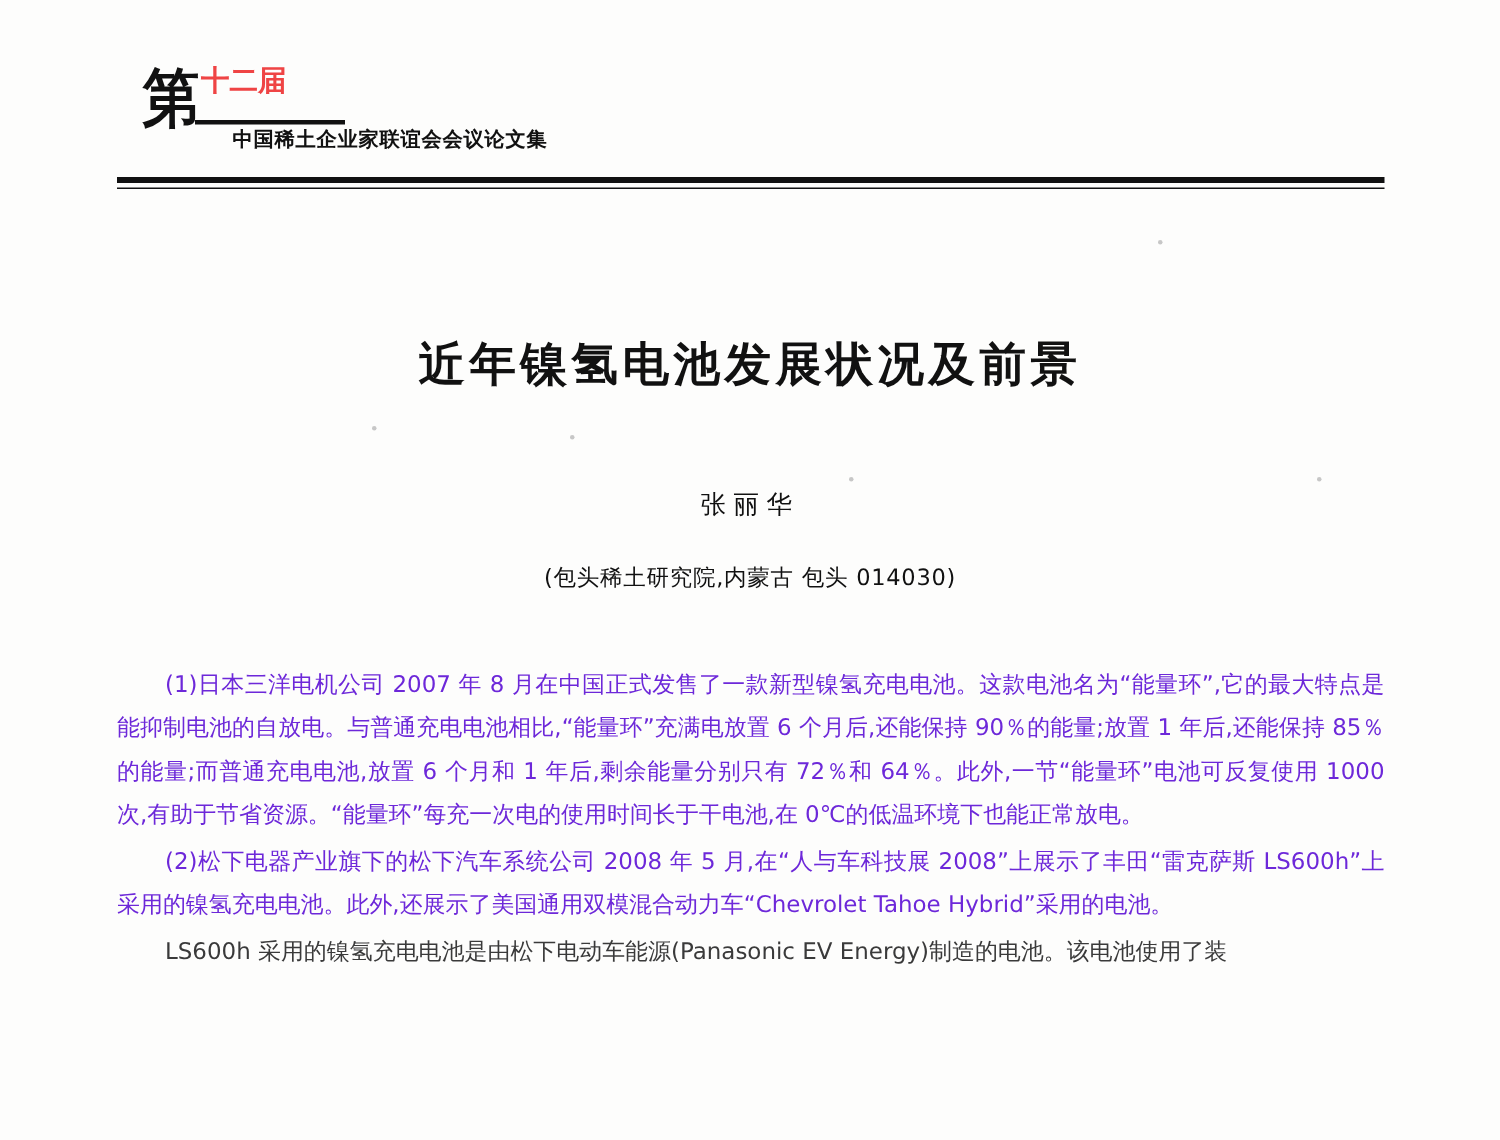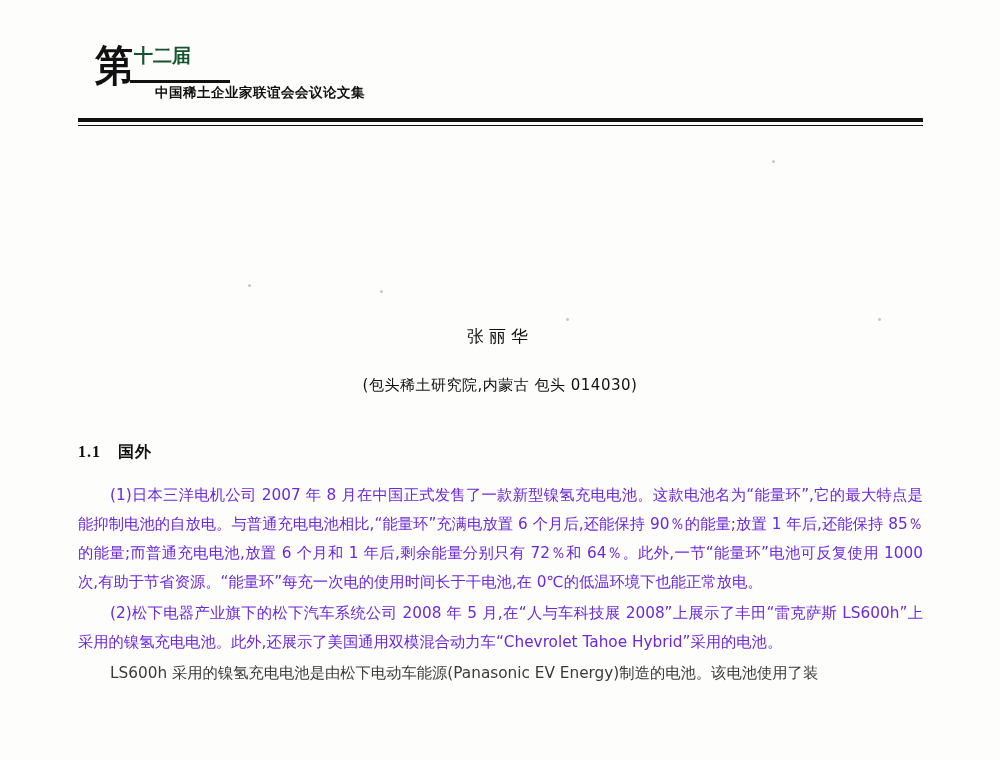--- a/index.html
+++ b/index.html
@@ -42,25 +42,25 @@
     font-weight: bold;
     font-size: 38px;
     line-height: 38px;
     color: #111;
     letter-spacing: -1px;
     transform: scaleY(1.12);
     transform-origin: top left;
   }
   .logo-shi {
     margin-left: 2px;
-    font-family: Liberation Serif, serif;
+    font-family: Liberation Mono, monospace;
     font-weight: bold;
     font-size: 19px;
     line-height: 19px;
-    color: #14532d;
+    color: #ef4444;
     padding-top: 2px;
   }
   .logo-underline {
     position: absolute;
     left: 130px;
     top: 80px;
     width: 100px;
     height: 3px;
     background: #111;
   }
@@ -201,27 +201,25 @@
     <div class="logo-block">
       <span class="logo-di">第</span>
       <span class="logo-shi">十二届</span>
     </div>
     <div class="logo-underline"></div>
     <div class="header-sub">中国稀土企业家联谊会会议论文集</div>
     <div class="rule-thick"></div>
     <div class="rule-thin"></div>
   </div>
 
+  <div class="doc-title">近年镍氢电池发展状况及前景</div>
   <div class="doc-author">张丽华</div>
   <div class="doc-affiliation">(包头稀土研究院,内蒙古 包头 014030)</div>
 
   <div class="body-wrap">
-    <div class="h2">
-      <span class="num">1.1</span><span>国外</span>
-    </div>
     <p class="para">(1)日本三洋电机公司 2007 年 8 月在中国正式发售了一款新型镍氢充电电池。这款电池名为“能量环”,它的最大特点是能抑制电池的自放电。与普通充电电池相比,“能量环”充满电放置 6 个月后,还能保持 90％的能量;放置 1 年后,还能保持 85％的能量;而普通充电电池,放置 6 个月和 1 年后,剩余能量分别只有 72％和 64％。此外,一节“能量环”电池可反复使用 1000 次,有助于节省资源。“能量环”每充一次电的使用时间长于干电池,在 0℃的低温环境下也能正常放电。</p>
     <p class="para">(2)松下电器产业旗下的松下汽车系统公司 2008 年 5 月,在“人与车科技展 2008”上展示了丰田“雷克萨斯 LS600h”上采用的镍氢充电电池。此外,还展示了美国通用双模混合动力车“Chevrolet Tahoe Hybrid”采用的电池。</p>
     <p class="para clipped">LS600h 采用的镍氢充电电池是由松下电动车能源(Panasonic EV Energy)制造的电池。该电池使用了装</p>
   </div>
 
   <div class="clip-mask"></div>
 
   <span class="speck" style="left:248px;top:284px;width:3px;height:3px;"></span>
   <span class="speck" style="left:380px;top:290px;width:3px;height:3px;"></span>
   <span class="speck" style="left:566px;top:318px;width:3px;height:3px;"></span>

